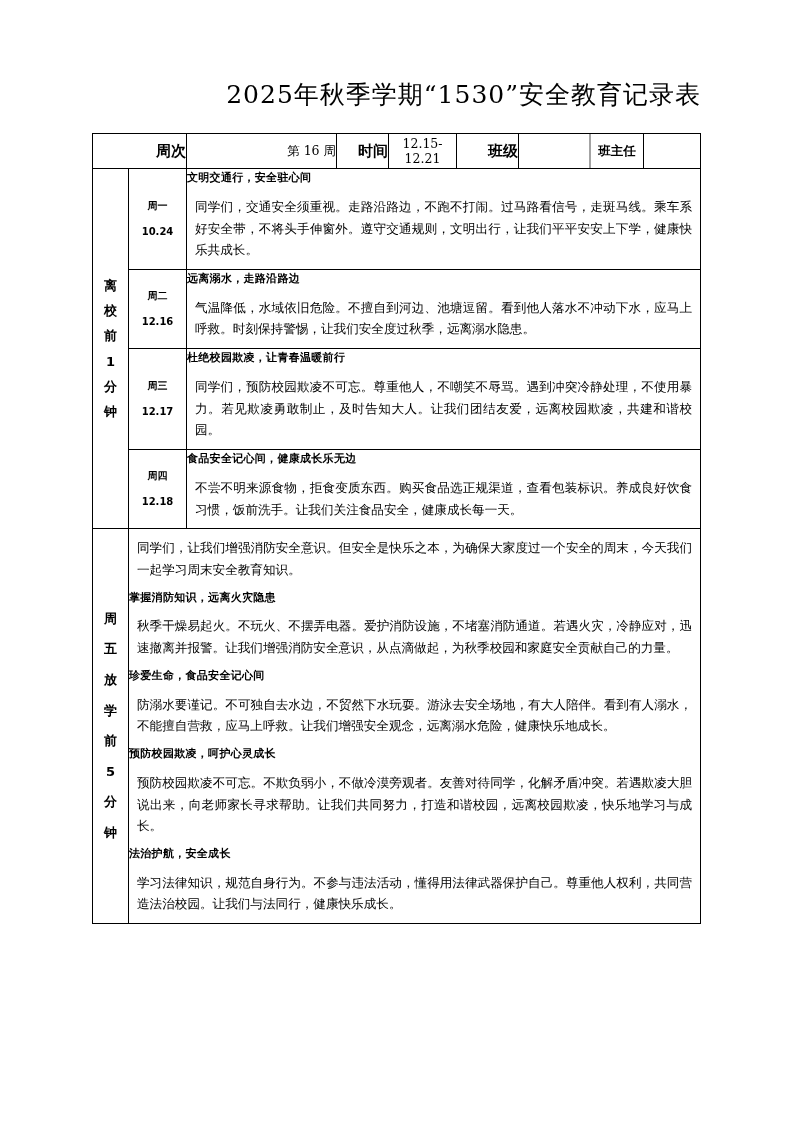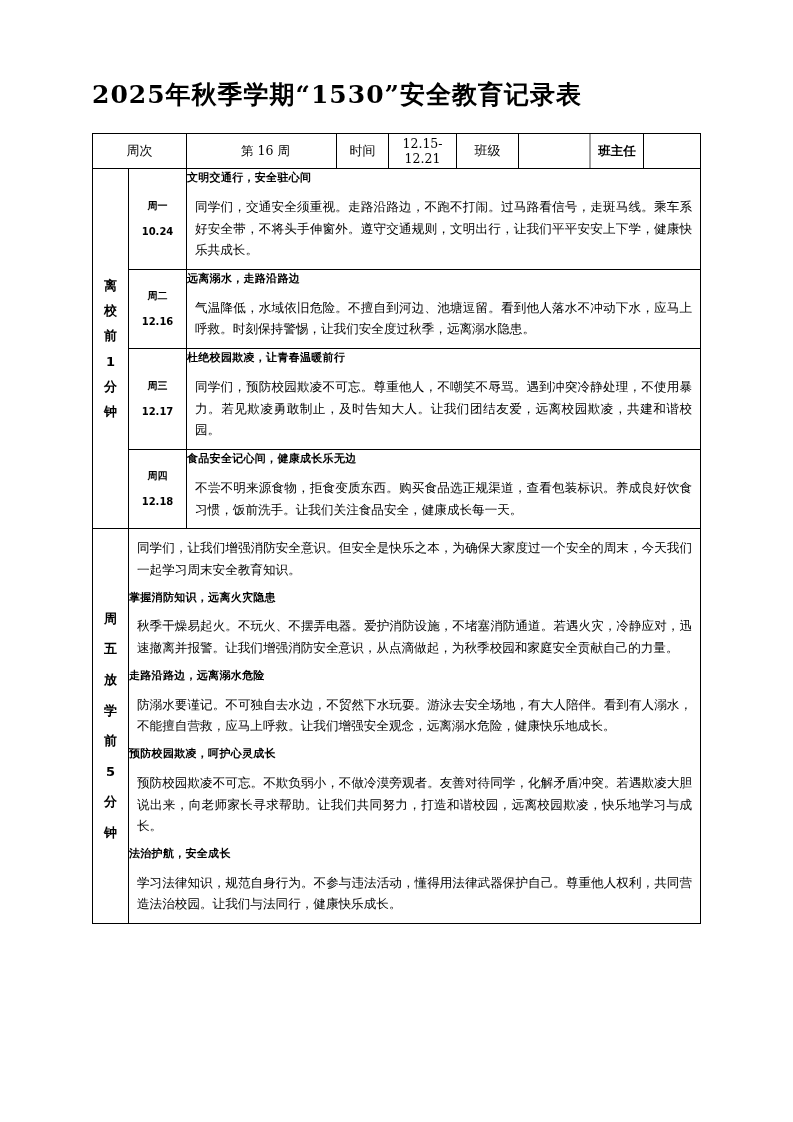--- a/index.html
+++ b/index.html
@@ -14,44 +14,44 @@
     color: #000000;
   }
   .page {
     position: relative;
     width: 793px;
     height: 1122px;
     box-sizing: border-box;
     padding: 78px 92px 0 92px;
   }
   .doc-title {
-    text-align: left;
+    text-align: right;
     font-family: "DejaVu Serif", "Liberation Serif", serif;
     font-size: 25px;
-    font-weight: 700;
+    font-weight: 400;
     letter-spacing: 1px;
     margin: 0 0 22px 0;
     white-space: nowrap;
   }
   table.main {
     border-collapse: collapse;
     width: 608px;
     table-layout: fixed;
   }
   table.main td {
     border: 1px solid #000000;
     vertical-align: top;
     padding: 0;
   }
   
   .hdr-cell {
-    text-align: center;
-    vertical-align: middle !important;
-    font-size: 13px;
-    font-weight: normal;
+    text-align: right;
+    vertical-align: middle !important;
+    font-size: 15px;
+    font-weight: bold;
     height: 34px;
     font-family: "DejaVu Sans", "Liberation Sans", sans-serif;
   }
   .hdr-val {
     text-align: center;
     vertical-align: middle !important;
     font-size: 12.5px;
     font-family: "DejaVu Serif", "Liberation Serif", serif;
   }
   
@@ -113,21 +113,21 @@
       <col style="width:102px">
       <col style="width:52px">
       <col style="width:68px">
       <col style="width:62px">
       <col style="width:182px">
     </colgroup>
     <tbody>
 
       <tr>
         <td class="hdr-cell" colspan="2">周次</td>
-        <td class="hdr-val" colspan="2" style="text-align:center;padding-left:8px;margin-left:16px;">第 16 周</td>
+        <td class="hdr-val" colspan="2" style="text-align:right;padding-left:8px;margin-left:16px;">第 16 周</td>
         <td class="hdr-cell">时间</td>
         <td class="hdr-val">12.15-12.21</td>
         <td class="hdr-cell">班级</td>
         <td style="padding:0">
           <table style="border-collapse:collapse;width:100%;table-layout:fixed;">
             <tbody>
                 <tr>
               <td style="border:none;width:70px;height:34px;"></td>
               <td style="border:none;border-left:2px solid #a3a3a3;text-align:center;vertical-align:middle;font-size:12.5px;font-weight:bold;width:52px;">班主任</td>
               <td style="border:none;border-left:1px solid #000;"></td>
@@ -200,21 +200,21 @@
           <span>分</span>
           <span>钟</span>
         </td>
         <td class="content" colspan="7" style="height:378px;">
           <p class="intro">同学们，让我们增强消防安全意识。但安全是快乐之本，为确保大家度过一个安全的周末，今天我们一起学习周末安全教育知识。</p>
           <div class="blk">
             <span class="sub">掌握消防知识，远离火灾隐患</span>
             <p>秋季干燥易起火。不玩火、不摆弄电器。爱护消防设施，不堵塞消防通道。若遇火灾，冷静应对，迅速撤离并报警。让我们增强消防安全意识，从点滴做起，为秋季校园和家庭安全贡献自己的力量。</p>
           </div>
           <div class="blk">
-            <span class="sub">走路沿路边，远离溺水危险</span>
+            <span class="sub">珍爱生命，食品安全记心间</span>
             <p>防溺水要谨记。不可独自去水边，不贸然下水玩耍。游泳去安全场地，有大人陪伴。看到有人溺水，不能擅自营救，应马上呼救。让我们增强安全观念，远离溺水危险，健康快乐地成长。</p>
           </div>
           <div class="blk">
             <span class="sub">预防校园欺凌，呵护心灵成长</span>
             <p>预防校园欺凌不可忘。不欺负弱小，不做冷漠旁观者。友善对待同学，化解矛盾冲突。若遇欺凌大胆说出来，向老师家长寻求帮助。让我们共同努力，打造和谐校园，远离校园欺凌，快乐地学习与成长。</p>
           </div>
           <div class="blk">
             <span class="sub">法治护航，安全成长</span>
             <p>学习法律知识，规范自身行为。不参与违法活动，懂得用法律武器保护自己。尊重他人权利，共同营造法治校园。让我们与法同行，健康快乐成长。</p>
           </div>

